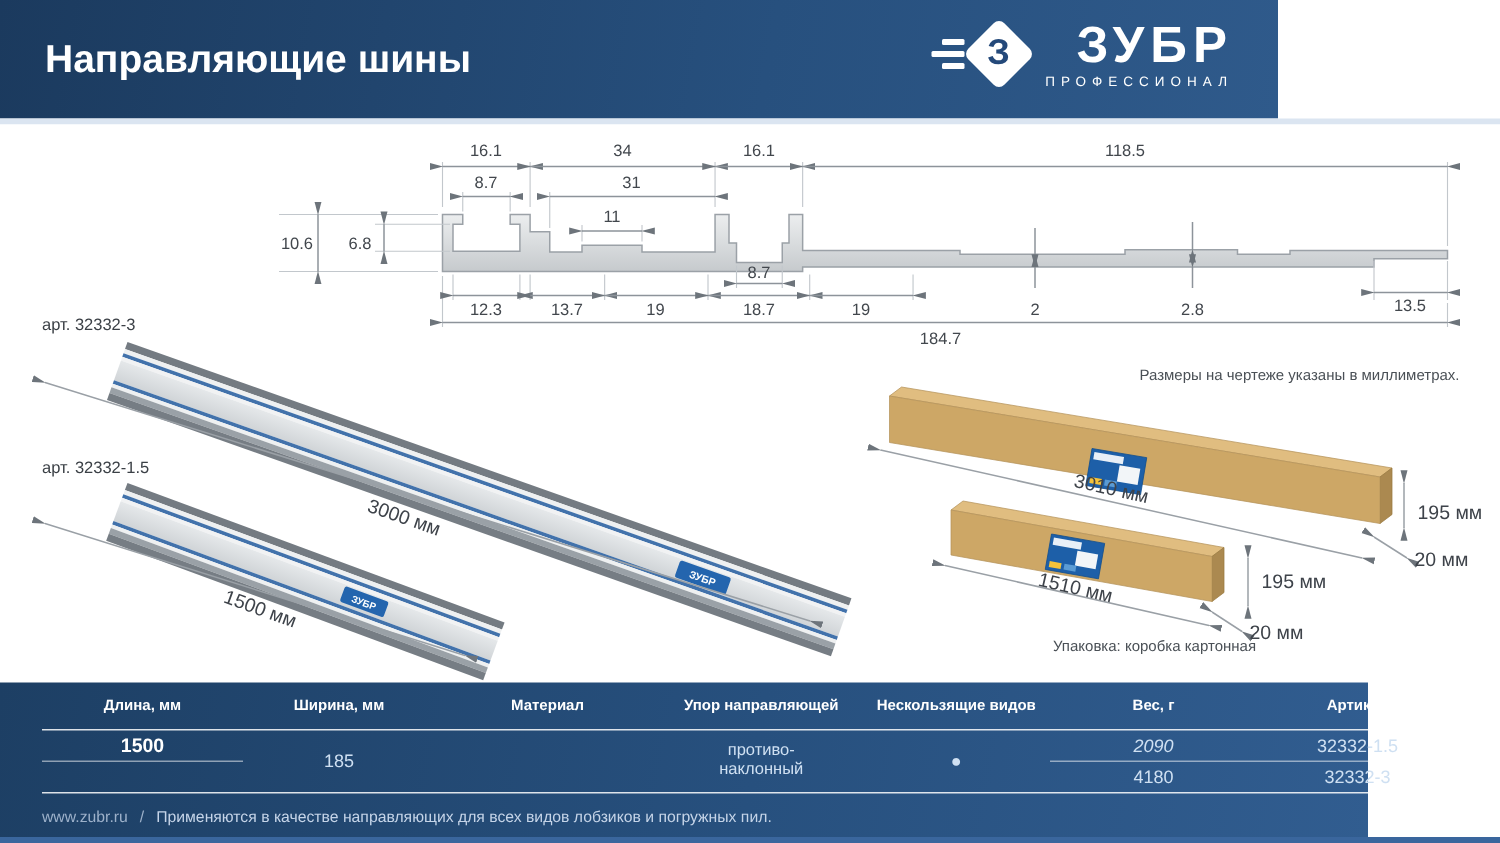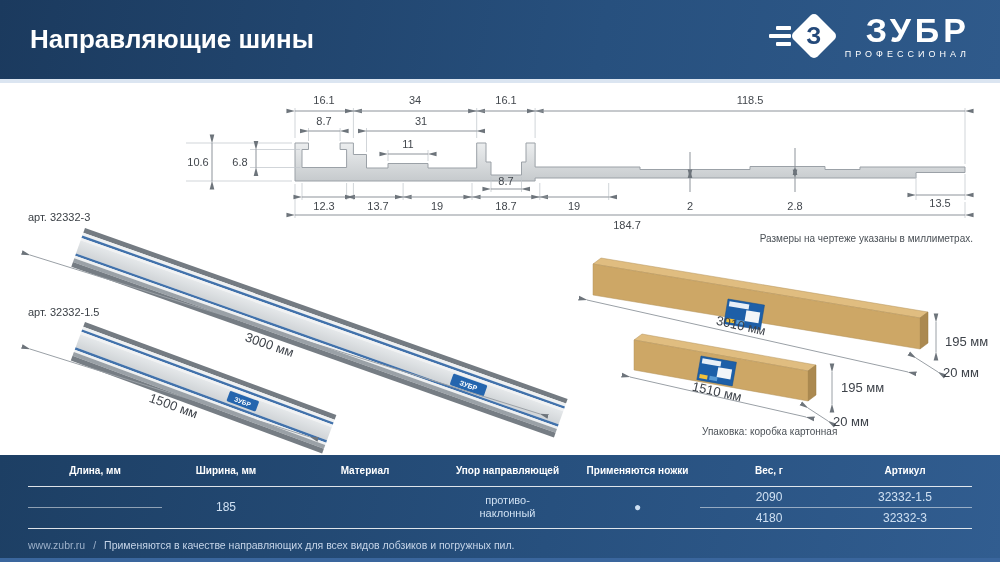--- a/index.html
+++ b/index.html
@@ -1,42 +1,42 @@
 <!DOCTYPE html>
 <html><head>
 <meta charset="utf-8">
 <style>
   html,body{margin:0;padding:0;}
   .page{position:relative;width:1000px;height:562px;background:#ffffff;overflow:hidden;
         font-family:"Liberation Sans",sans-serif;}
   
-  .hdr{position:absolute;left:0;top:0;width:1000px;height:79px;
-       background:linear-gradient(100deg,#1b3a5e 0%,#27507e 60%,#2f5a8b 100%);}
+  .hdr{position:absolute;left:0;top:0;width:828px;height:79px;
+       background:linear-gradient(100deg,#1b3a5e 0%,#27507e 60%,#2f5a8b 100%);padding-left:24px;}
   .hdr-strip{position:absolute;left:0;top:79px;width:1000px;height:4px;background:#dbe5f1;}
   .hdr-title{position:absolute;left:30px;top:24px;color:#ffffff;font-size:26px;font-weight:bold;}
   .logo{position:absolute;right:30px;top:13px;display:flex;align-items:center;}
   .speed{display:flex;flex-direction:column;align-items:flex-end;gap:4px;margin-right:6px;}
   .speed i{display:block;height:4px;background:#ffffff;border-radius:1px;}
   .speed i:nth-child(1){width:15px}.speed i:nth-child(2){width:22px}.speed i:nth-child(3){width:15px}
   .diamond{width:34px;height:34px;background:#ffffff;transform:rotate(45deg);border-radius:5px;
            display:flex;align-items:center;justify-content:center;margin-right:14px;}
   .diamond b{transform:rotate(-45deg);color:#24497a;font-size:24px;font-weight:bold;}
   .brand-block{display:flex;flex-direction:column;align-items:flex-end;}
   .brand{color:#ffffff;font-size:34px;font-weight:bold;letter-spacing:4px;line-height:34px;}
   .brand-sub{color:#ffffff;font-size:9px;letter-spacing:4px;margin-top:2px;}
   
   .main{position:absolute;left:0;top:83px;width:1000px;height:372px;background:#fff;}
   svg text{font-family:"Liberation Sans",sans-serif;}
   .dimtxt{font-size:11px;fill:#42474d;}
   .lentxt{font-size:13px;fill:#3e434a;}
   .art{position:absolute;font-size:11px;color:#3b4046;}
-  .note{position:absolute;right:27px;top:150px;font-size:10px;color:#4a5056;margin-left:16px;}
+  .note{position:absolute;right:27px;top:162px;font-size:10px;color:#4a5056;margin-left:16px;}
   .pack-caption{position:absolute;left:682px;top:343px;font-size:10px;color:#4a5056;margin-left:20px;}
   
-  .panel{position:absolute;left:0;top:455px;width:1000px;height:107px;
+  .panel{position:absolute;left:0;top:455px;width:912px;height:107px;
          background:linear-gradient(100deg,#1d3f64 0%,#27507e 55%,#315d90 100%);}
   .panel-bottom{position:absolute;left:0;bottom:0;width:1000px;height:4px;background:#3a669d;}
   .spec{position:absolute;left:28px;top:0;width:944px;display:grid;
         grid-template-columns:134px 128px 150px 135px 125px 138px 134px;
         grid-template-rows:31px 21px 21px;}
   .spec .hc{display:flex;align-items:center;justify-content:center;color:#ffffff;
             font-size:10px;font-weight:bold;text-align:center;}
   .spec .vc{display:flex;align-items:center;justify-content:center;color:#cfe0f2;
             font-size:12px;text-align:center;}
   .spec .vb{color:#ffffff;font-weight:bold;font-size:13px;}
@@ -243,30 +243,31 @@
     <div class="art" style="left:28px;top:223px;">арт. 32332-1.5</div>
     <div class="pack-caption">Упаковка: коробка картонная</div>
   </div>
 
   <div class="panel">
     <div class="spec">
       <div class="hc" style="grid-column:1;grid-row:1;">Длина, мм</div>
       <div class="hc" style="grid-column:2;grid-row:1;">Ширина, мм</div>
       <div class="hc" style="grid-column:4;grid-row:1;">Упор направляющей</div>
       <div class="hc" style="grid-column:3;grid-row:1;">Материал</div>
-      <div class="hc" style="grid-column:5;grid-row:1;">Применяются ножки</div>
+      <div class="hc" style="grid-column:5;grid-row:1;">Нескользящие видов</div>
       <div class="hc" style="grid-column:7;grid-row:1;">Артикул</div>
       <div class="hc" style="grid-column:6;grid-row:1;">Вес, г</div>
 
+      <div class="vc vb" style="grid-column:1;grid-row:2;">1500</div>
       <div class="vc span2" style="grid-column:2;">185</div>
       <div class="vc span2" style="grid-column:4;">
           <span class="wrap2">противо-наклонный</span>
         </div>
       <div class="vc span2 dotc" style="grid-column:5;">●</div>
-      <div class="vc" style="grid-column:6;grid-row:2;">2090</div>
+      <div class="vc" style="grid-column:6;grid-row:2;font-style:italic;">2090</div>
       <div class="vc" style="grid-column:6;grid-row:3;">4180</div>
       <div class="vc" style="grid-column:7;grid-row:2;">32332-1.5</div>
       <div class="vc" style="grid-column:7;grid-row:3;">32332-3</div>
     </div>
 
     <div class="tline" style="left:28px;top:31px;width:944px;"></div>
     <div class="tline-b" style="left:28px;top:52px;width:134px;"></div>
     <div class="tline-b" style="left:700px;top:52px;width:272px;"></div>
     <div class="tline" style="left:28px;top:73px;width:944px;"></div>
     <div class="panel-bottom"></div>

